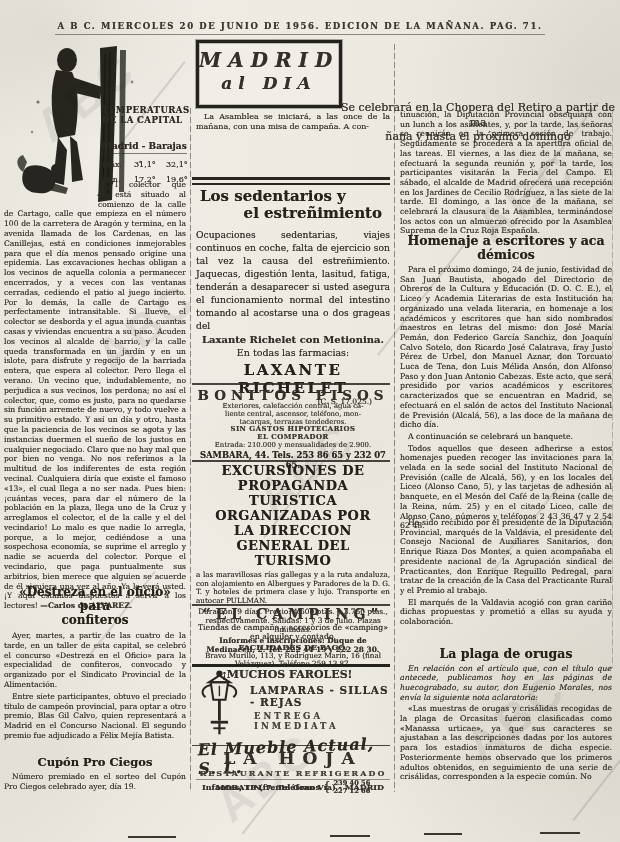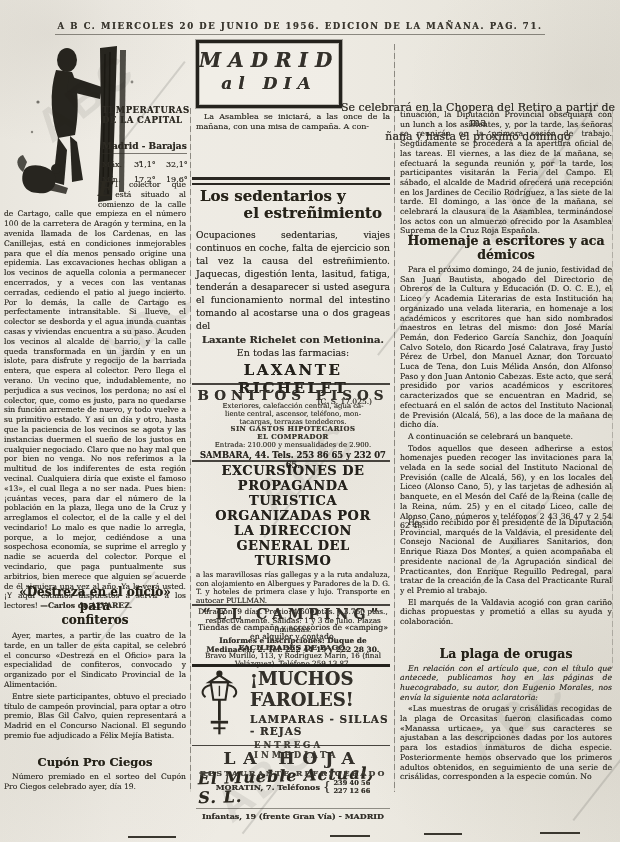--- a/index.html
+++ b/index.html
@@ -221,21 +221,21 @@
         <path d="M17 14 L37 14 L34 34 L20 34 Z"></path>
         <path d="M27 18 L27 30" stroke-width="1.6"></path>
         <path d="M17 17 C7 19 5 27 11 31"></path>
         <path d="M37 17 C47 19 49 27 43 31"></path>
         <path d="M27 34 L27 58" stroke-width="3.2"></path>
         <path d="M17 60 L37 60" stroke-width="3.2"></path>
         <path d="M27 58 L27 74" stroke-width="2.6"></path>
         <path d="M20 67 L34 67" stroke-width="2.2"></path>
       </g>
     </svg>
-    <div class="ink" style="font-weight:bold;font-size:18px;margin-left:54px;">¡MUCHOS FAROLES!</div>
+    <div class="ink" style="font-weight:bold;font-size:11px;margin-left:26px;">¡MUCHOS FAROLES!</div>
     <div class="ink" style="font-weight:bold;font-size:10.5px;letter-spacing:1px;margin:3px 0 0 54px;">LAMPARAS - SILLAS - REJAS</div>
     <div class="ink" style="font-weight:bold;font-size:8.5px;letter-spacing:3px;color:#4a473f;margin:3px 0 0 58px;">ENTREGA INMEDIATA</div>
     <div class="script ink" style="margin:6px 0 0 2px;">El Mueble Actual, S. L.</div>
     <div class="ink center" style="font-weight:bold;font-size:8px;margin-top:4px;border-top:1px solid rgba(50,47,40,.5);padding-top:2px;">Infantas, 19 (frente Gran Vía) - MADRID</div>
   </div>
 
   <div class="abs rule" style="left:192px;top:745px;width:198px;border-top-width:1px;"></div>
 
   <div class="abs center" style="left:196px;top:748px;width:194px;">
     <div class="ink" style="font-weight:bold;font-size:17px;letter-spacing:8px;">LA HOJA</div>

